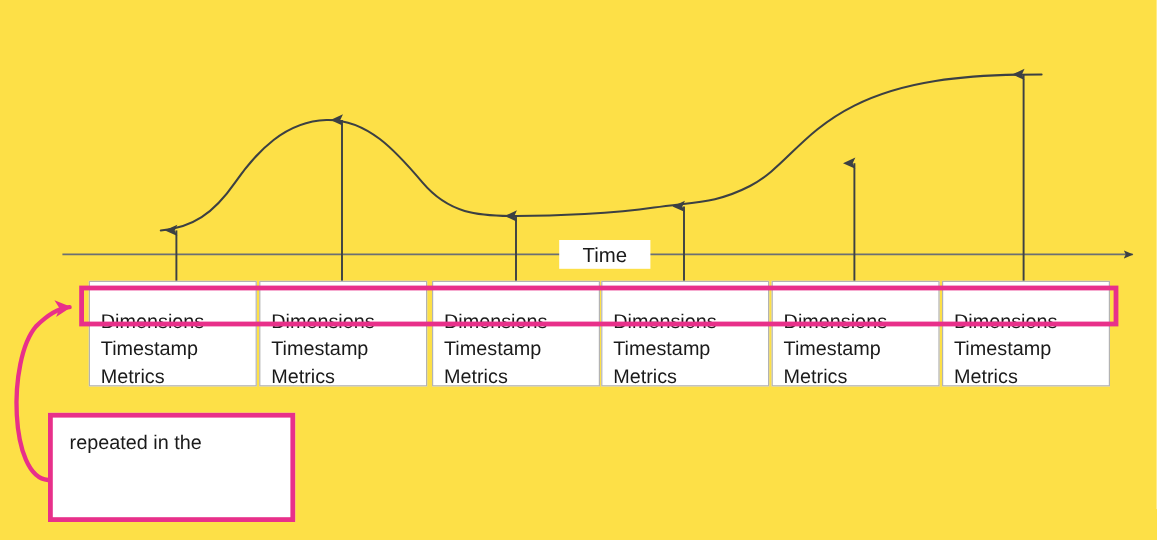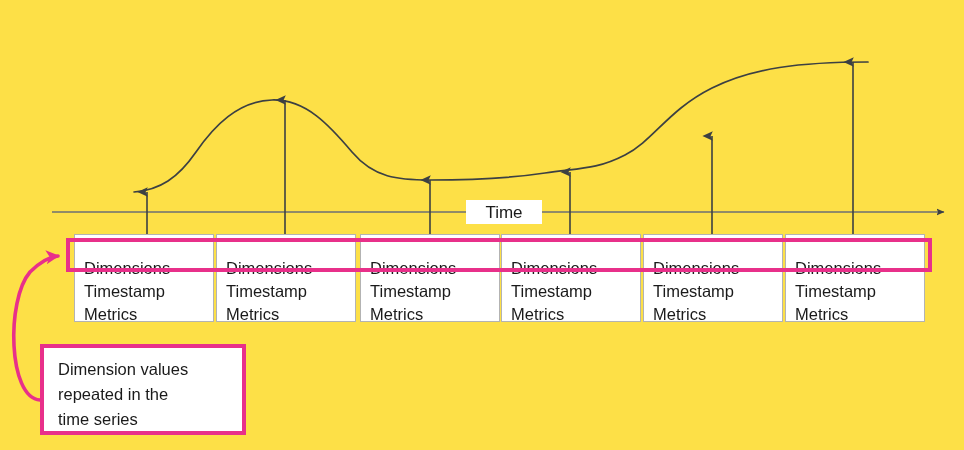--- a/index.html
+++ b/index.html
@@ -140,18 +140,16 @@
 
   <div class="record-box" style="left:785px; top:234px; width:140px; height:88px;">
     <div class="record-line">Dimensions</div>
     <div class="record-line">Timestamp</div>
     <div class="record-line">Metrics</div>
   </div>
 
   <div id="dimension-highlight" style="left:66px; top:238px; width:866px; height:34px;"></div>
 
   <div id="callout-box" style="left:40px; top:344px; width:206px; height:91px;">
-    <div class="callout-line">Dimension values</div>
     <div class="callout-line">repeated in the</div>
-    <div class="callout-line">time series</div>
   </div>
 
 </div>
 
 </body></html>

